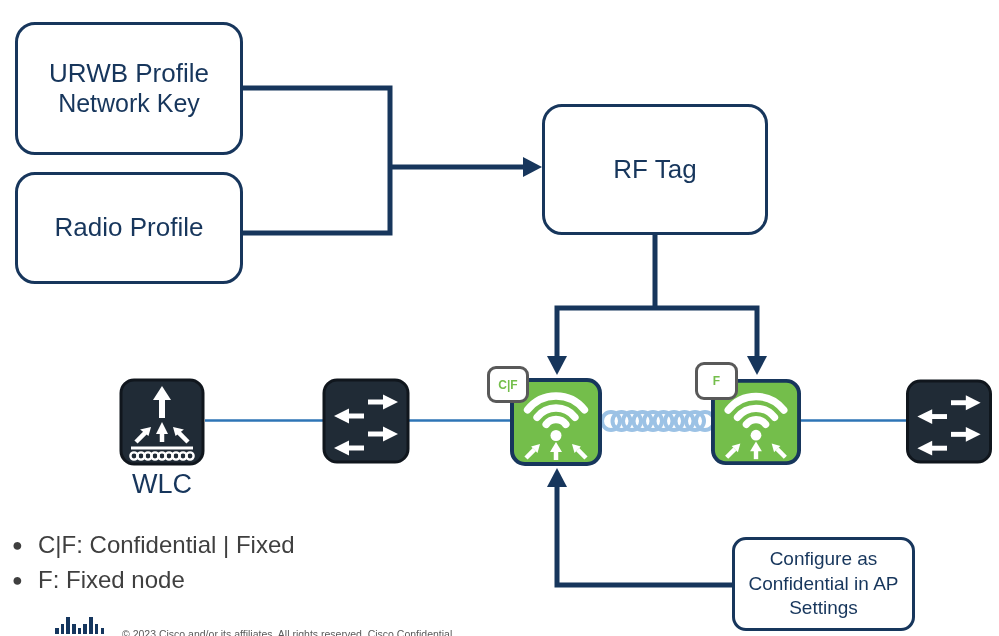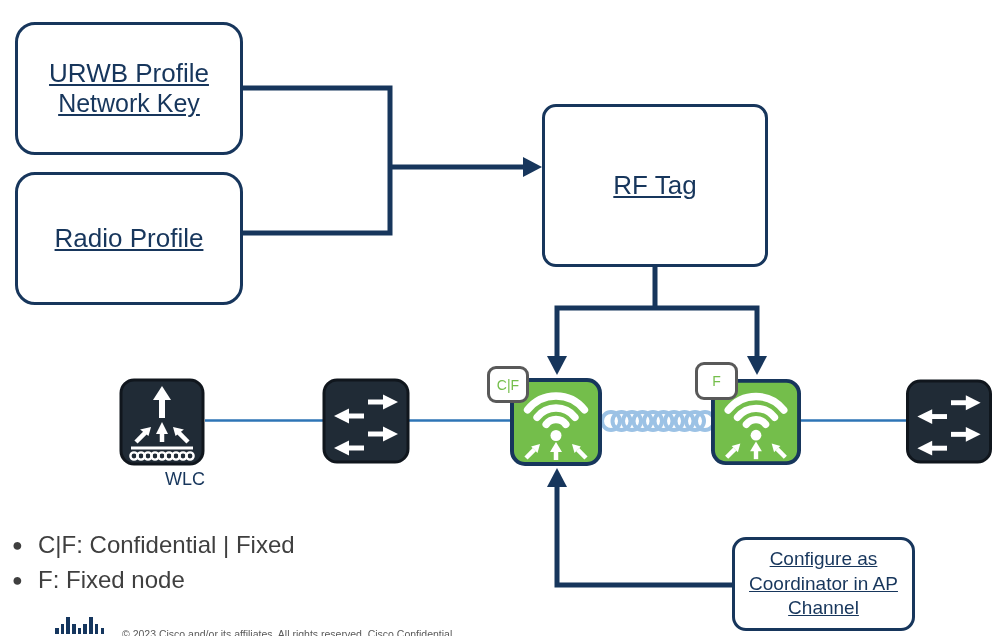--- a/index.html
+++ b/index.html
@@ -4,46 +4,46 @@
 <style>
   html,body{margin:0;padding:0;background:#fff;}
   .canvas{
     position:relative;width:999px;height:636px;background:#ffffff;
     overflow:hidden;font-family:"Liberation Sans",sans-serif;color:#17365C;
   }
   .overlay{position:absolute;left:0;top:0;width:999px;height:636px;}
   .rbox{
     position:absolute;background:#fff;border:3px solid #17365C;border-radius:20px;
     display:flex;flex-direction:column;align-items:center;justify-content:center;
-    text-align:center;box-sizing:border-box;z-index:2;text-decoration:underline;
+    text-align:center;box-sizing:border-box;z-index:2;
   }
   .rbox .title{font-size:26px;line-height:1.15;color:#17365C;}
   .rbox .subtitle{font-size:25px;line-height:1.2;color:#17365C;}
   .box-urwb{left:15px;top:22px;width:228px;height:133px;}
-  .box-radio{left:15px;top:172px;width:228px;height:133px;}
-  .box-rftag{left:542px;top:104px;width:226px;height:163px;border-radius:14px;}
+  .box-radio{left:15px;top:172px;width:228px;height:112px;}
+  .box-rftag{left:542px;top:104px;width:226px;height:131px;}
   .box-config{left:732px;top:537px;width:183px;height:94px;border-radius:14px;}
   .box-config .cfg-text{font-size:19px;line-height:1.3;color:#17365C;padding:0 8px;}
   .device{position:absolute;z-index:3;}
   .dev-wlc{left:119px;top:378px;width:86px;height:88px;}
   .dev-sw1{left:322px;top:378px;width:88px;height:86px;}
   .dev-sw2{left:905px;top:379px;width:88px;height:85px;}
   .dev-ap1{left:510px;top:378px;width:92px;height:88px;}
   .dev-ap2{left:711px;top:378px;width:90px;height:88px;}
   .device svg{display:block;width:100%;height:100%;}
   .badge{
     position:absolute;z-index:4;background:#fff;border:3px solid #595959;border-radius:9px;
     display:flex;align-items:center;justify-content:center;
-    font-weight:normal;font-size:14px;color:#74BE4B;box-sizing:border-box;
+    font-weight:bold;font-size:12px;color:#74BE4B;box-sizing:border-box;
   }
   .badge-cf{left:487px;top:366px;width:42px;height:37px;}
   .badge-f{left:695px;top:362px;width:43px;height:38px;}
   .wlc-label{
-    position:absolute;left:119px;top:469px;width:86px;text-align:right;
-    font-size:18px;color:#17365C;z-index:3;
+    position:absolute;left:119px;top:469px;width:86px;text-align:center;
+    font-size:27px;color:#17365C;z-index:3;
   }
   .legend{position:absolute;left:12px;top:528px;z-index:3;}
   .legend .item{
     display:flex;align-items:flex-start;color:#3F3F3F;font-size:24px;line-height:1.45;
   }
   .legend .dot{font-size:18px;line-height:1.9;width:26px;color:#3F3F3F;}
   .footer-logo{
     position:absolute;left:55px;top:617px;height:17px;display:flex;align-items:flex-end;z-index:3;
   }
   .footer-logo i{display:block;width:3.5px;margin-right:2.2px;background:#15365E;}
@@ -106,21 +106,21 @@
 
   <div class="rbox box-radio">
     <div class="title">Radio Profile</div>
   </div>
 
   <div class="rbox box-rftag">
     <div class="title">RF Tag</div>
   </div>
 
   <div class="rbox box-config">
-    <div class="cfg-text">Configure as Coordinator in AP Channel</div>
+    <div class="cfg-text">Configure as Confidential in AP Settings</div>
   </div>
 
   <div class="device dev-wlc">
     <svg viewBox="0 0 86 88">
       <rect x="2" y="2" width="82" height="84" rx="13" fill="#202B36" stroke="#10161D" stroke-width="3"></rect>
       <line x1="43" y1="40" x2="43" y2="19" stroke="#fff" stroke-width="6"></line>
       <path d="M43 8 L34 22 L52 22 Z" fill="#fff"></path>
       <line x1="43" y1="64" x2="43" y2="53" stroke="#fff" stroke-width="4.5"></line>
       <path d="M43 44 L37 56 L49 56 Z" fill="#fff"></path>
       <g>

